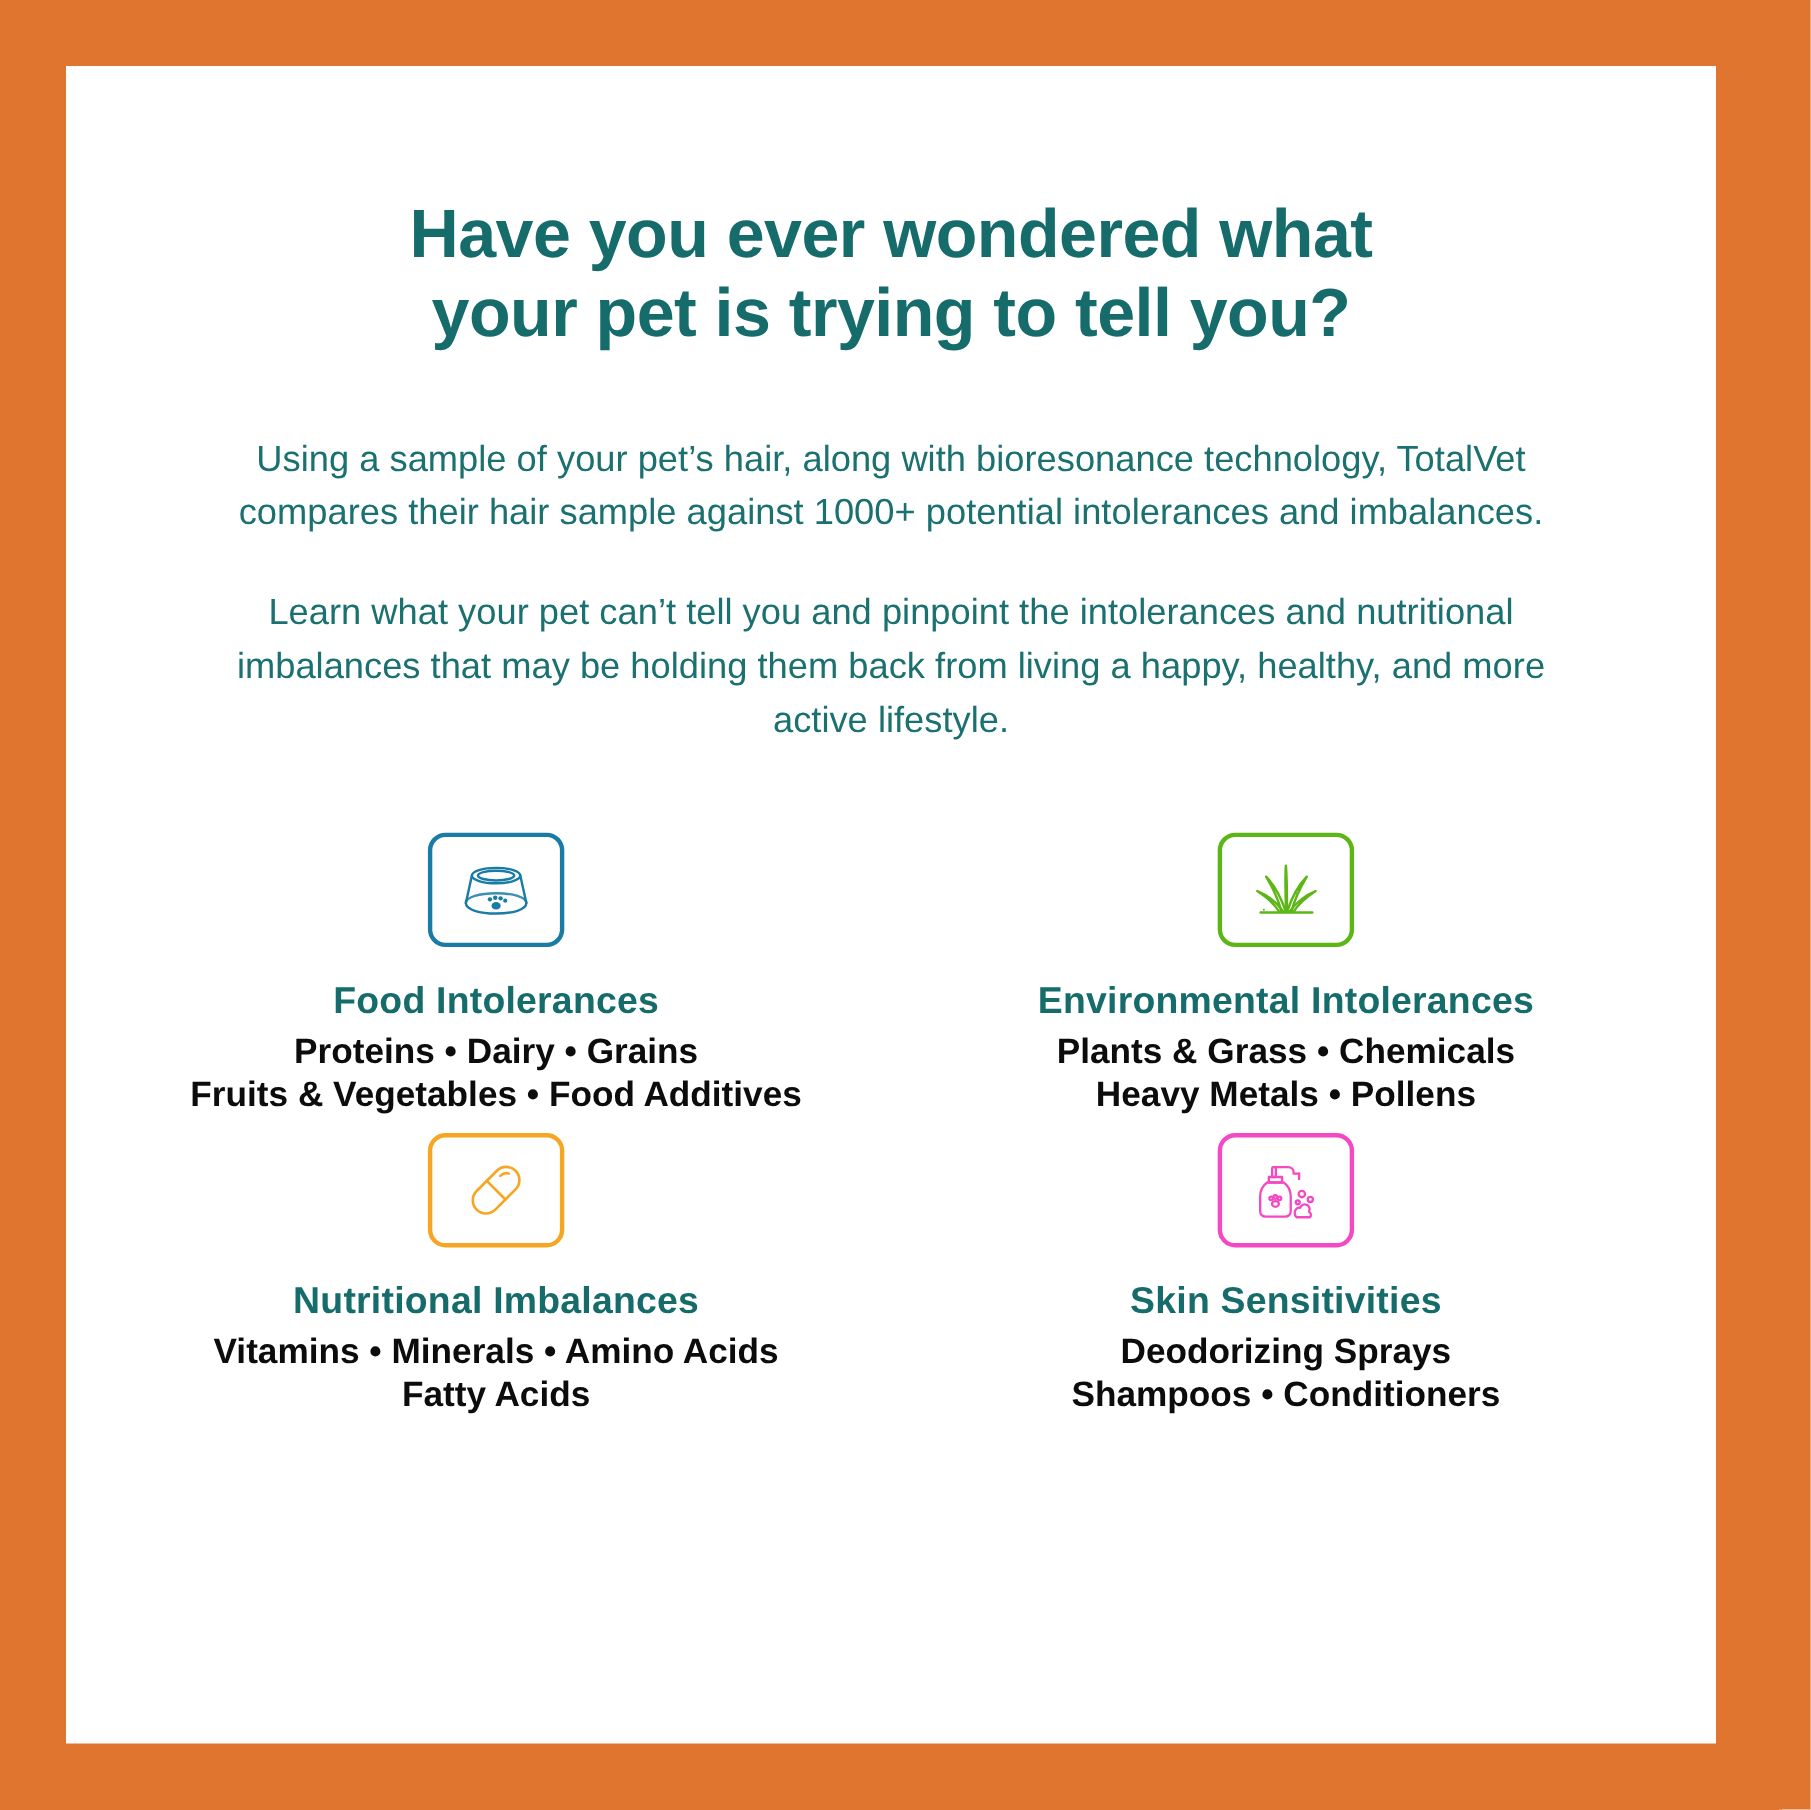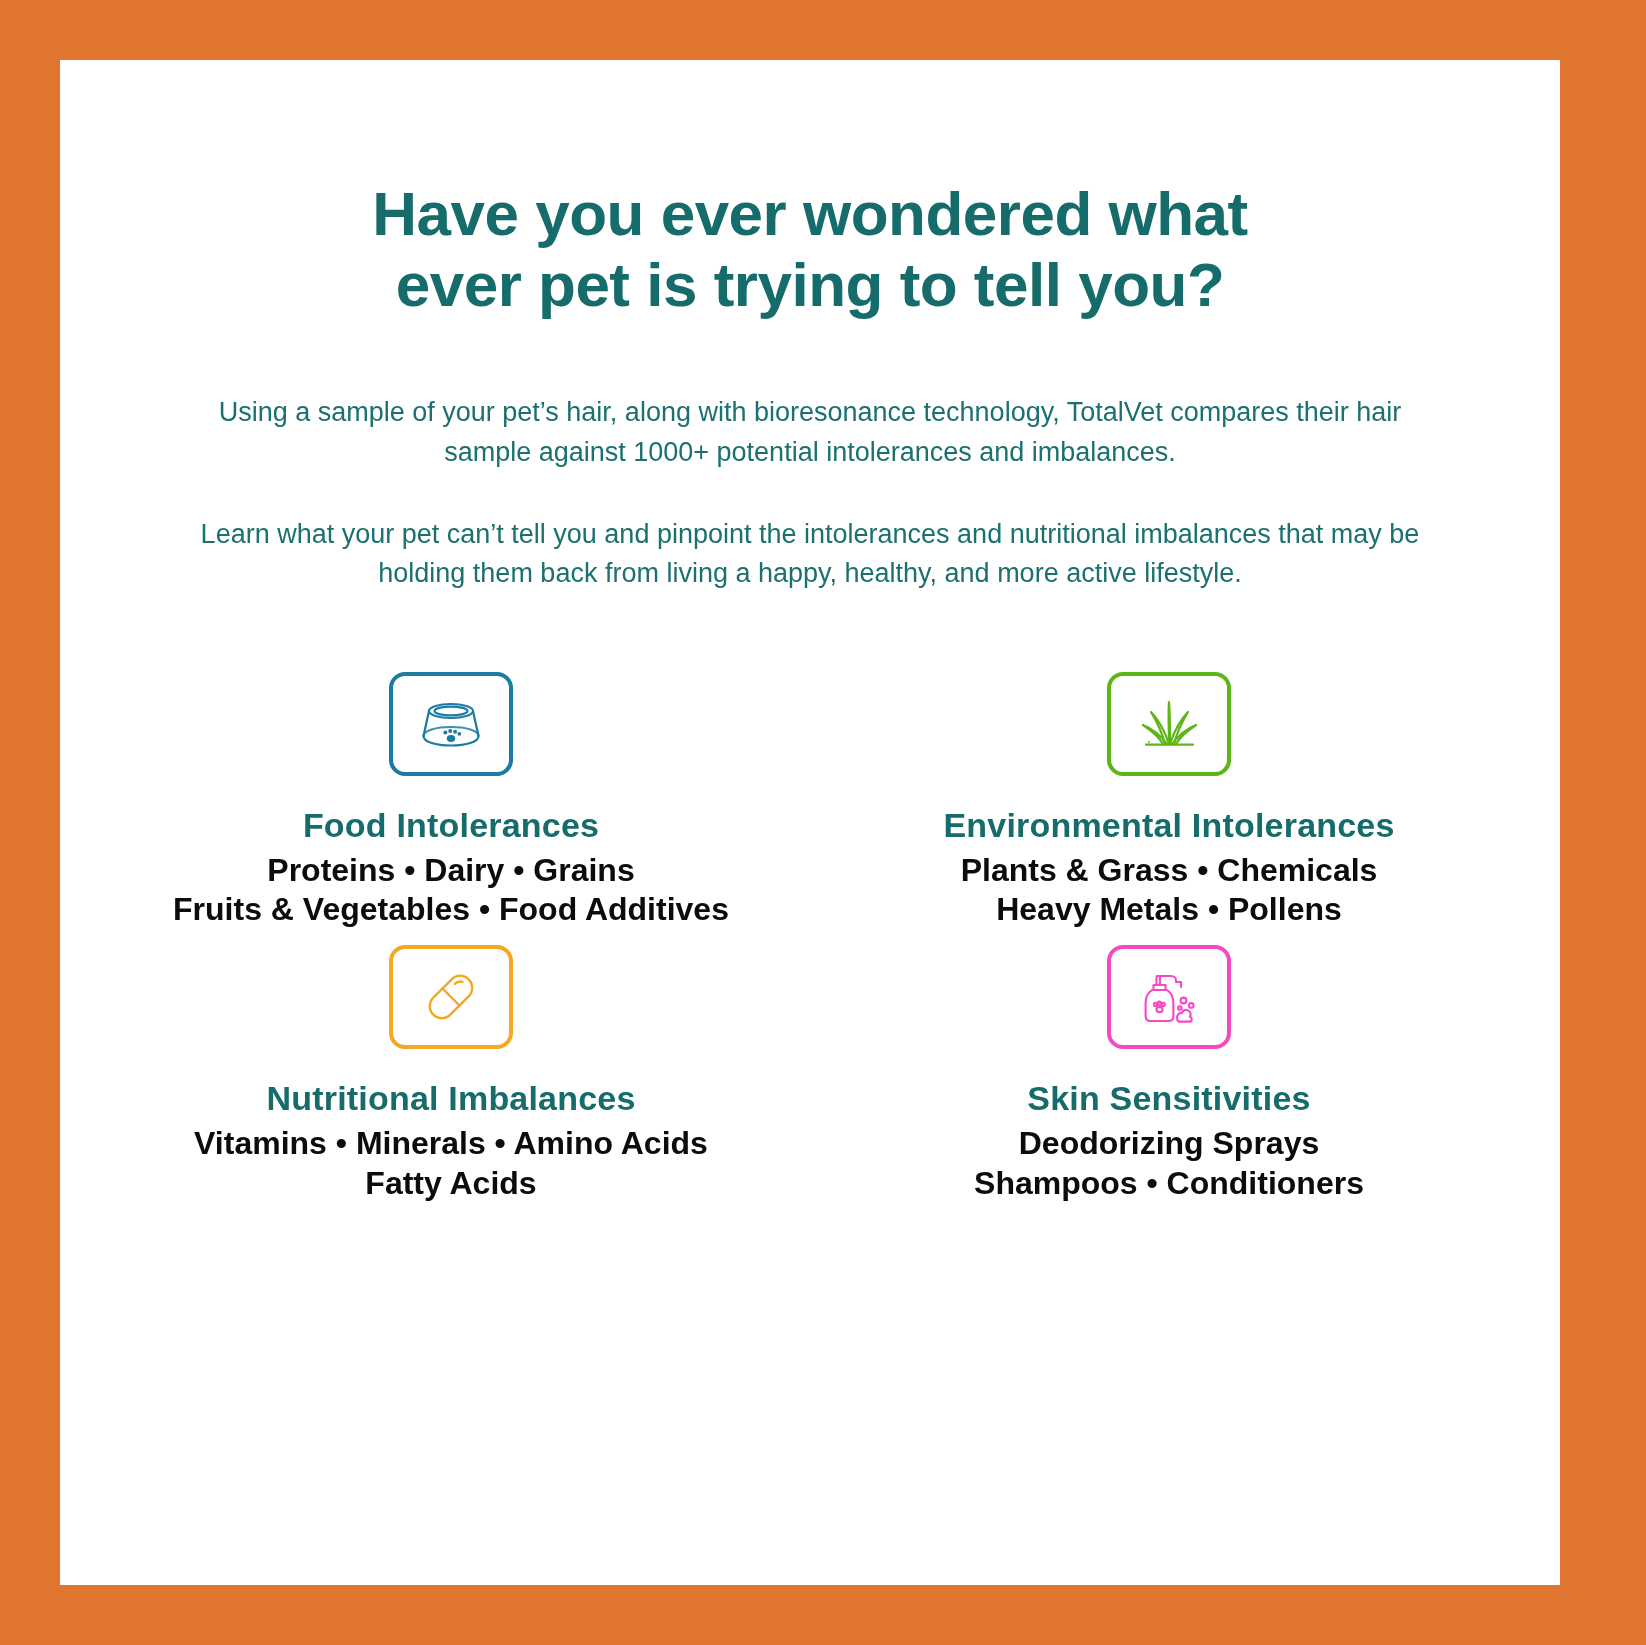--- a/index.html
+++ b/index.html
@@ -30,21 +30,21 @@
     text-align:center;
     letter-spacing:-0.5px;
     width:1120px;
   }
   .headline .l2 { display:block; }
   .intro {
     margin-top:72px;
     width:1260px;
     text-align:center;
     color:#1b7070;
-    font-size:27px;
+    font-size:33px;
     line-height:1.48;
     font-weight:400;
   }
   .intro.second { margin-top:42px; }
   .grid {
     margin-top:78px;
     width:1420px;
     display:grid;
     grid-template-columns:1fr 1fr;
     row-gap:58px;
@@ -79,21 +79,21 @@
   .card-desc .dline { display:block; white-space:nowrap; }
 </style>
 </head>
 <body>
 
 <div id="frame">
   <div id="panel">
 
     <h1 class="headline">
       <span class="l1">Have you ever wondered what</span>
-      <span class="l2">ever pet is trying to tell you?</span>
+      <span class="l2">your pet is trying to tell you?</span>
     </h1>
 
     <p class="intro first">Using a sample of your pet’s hair, along with bioresonance technology, TotalVet compares their hair sample against 1000+ potential intolerances and imbalances.</p>
     <p class="intro second">Learn what your pet can’t tell you and pinpoint the intolerances and nutritional imbalances that may be holding them back from living a happy, healthy, and more active lifestyle.</p>
 
     <div class="grid">
 
       <div class="card">
         <div class="icon-box" style="border-color:#1a7ba4;">
           <span>

